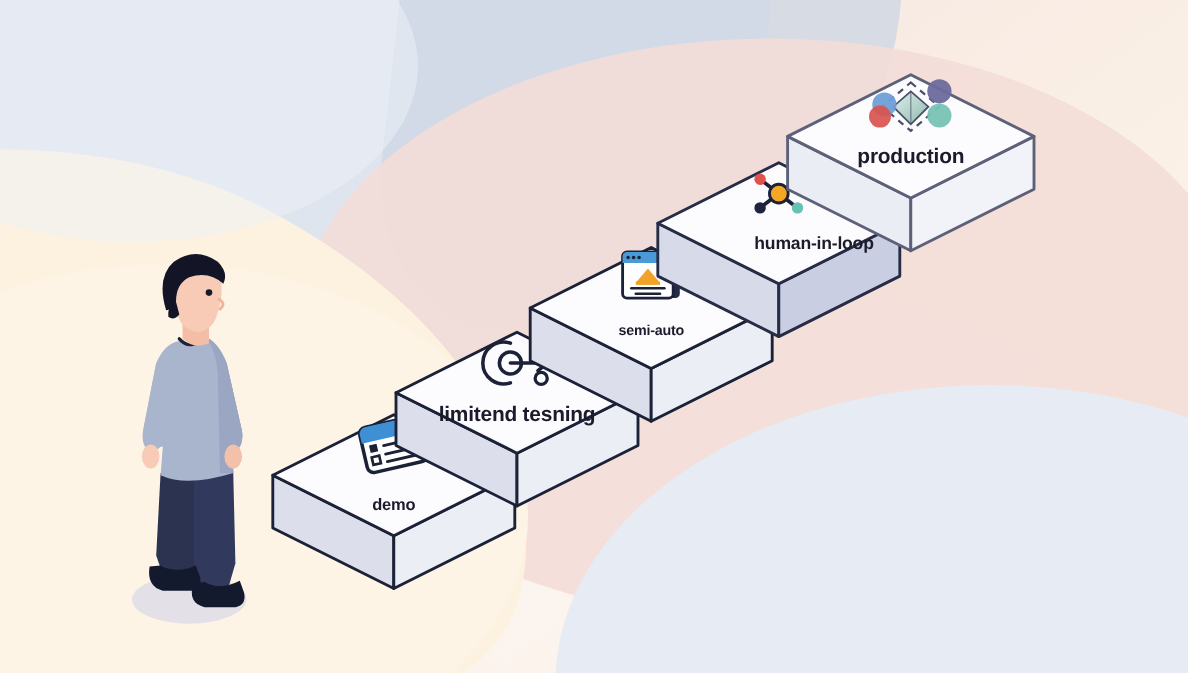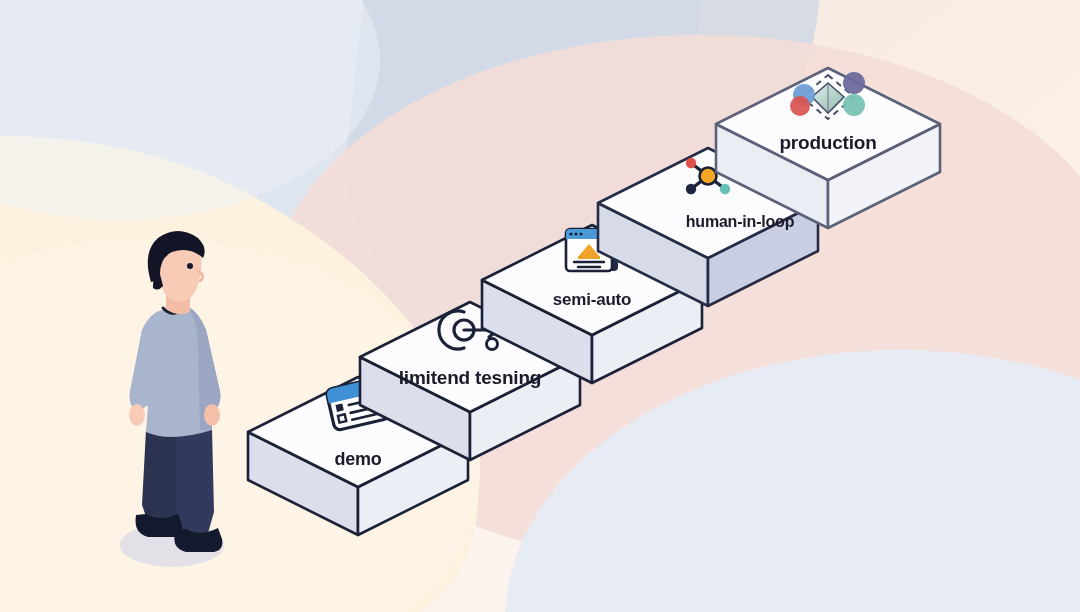--- a/index.html
+++ b/index.html
@@ -187,20 +187,20 @@
               <circle cx="-28" cy="9" r="10" fill="#d9534f" opacity="0.92"></circle>
               <circle cx="26" cy="-14" r="11" fill="#6d6a9c" opacity="0.95"></circle>
               <circle cx="26" cy="8" r="11" fill="#78c3b4" opacity="0.95"></circle>
             </g>
           </g>
         </g>
       </g>
   </svg>
 
   <div id="labels">
-      <div class="lbl" style="left: 358px; top: 459px; font-size: 18px;">demo</div>
+      <div class="lbl" style="left: 358px; top: 459px; font-size: 15px;">demo</div>
       <div class="lbl" style="left: 470px; top: 378px; font-size: 19px; text-align: right;">limitend tesning</div>
-      <div class="lbl" style="left: 592px; top: 300px; font-size: 17px;">semi-auto</div>
+      <div class="lbl" style="left: 592px; top: 300px; font-size: 13px;">semi-auto</div>
       <div class="lbl" style="left: 708px; top: 222px; font-size: 16px; margin-left: 32px;">human-in-loop</div>
       <div class="lbl" style="left: 828px; top: 143px; font-size: 19px;">production</div>
     </div>
 
 </div>
 
 </body></html>

